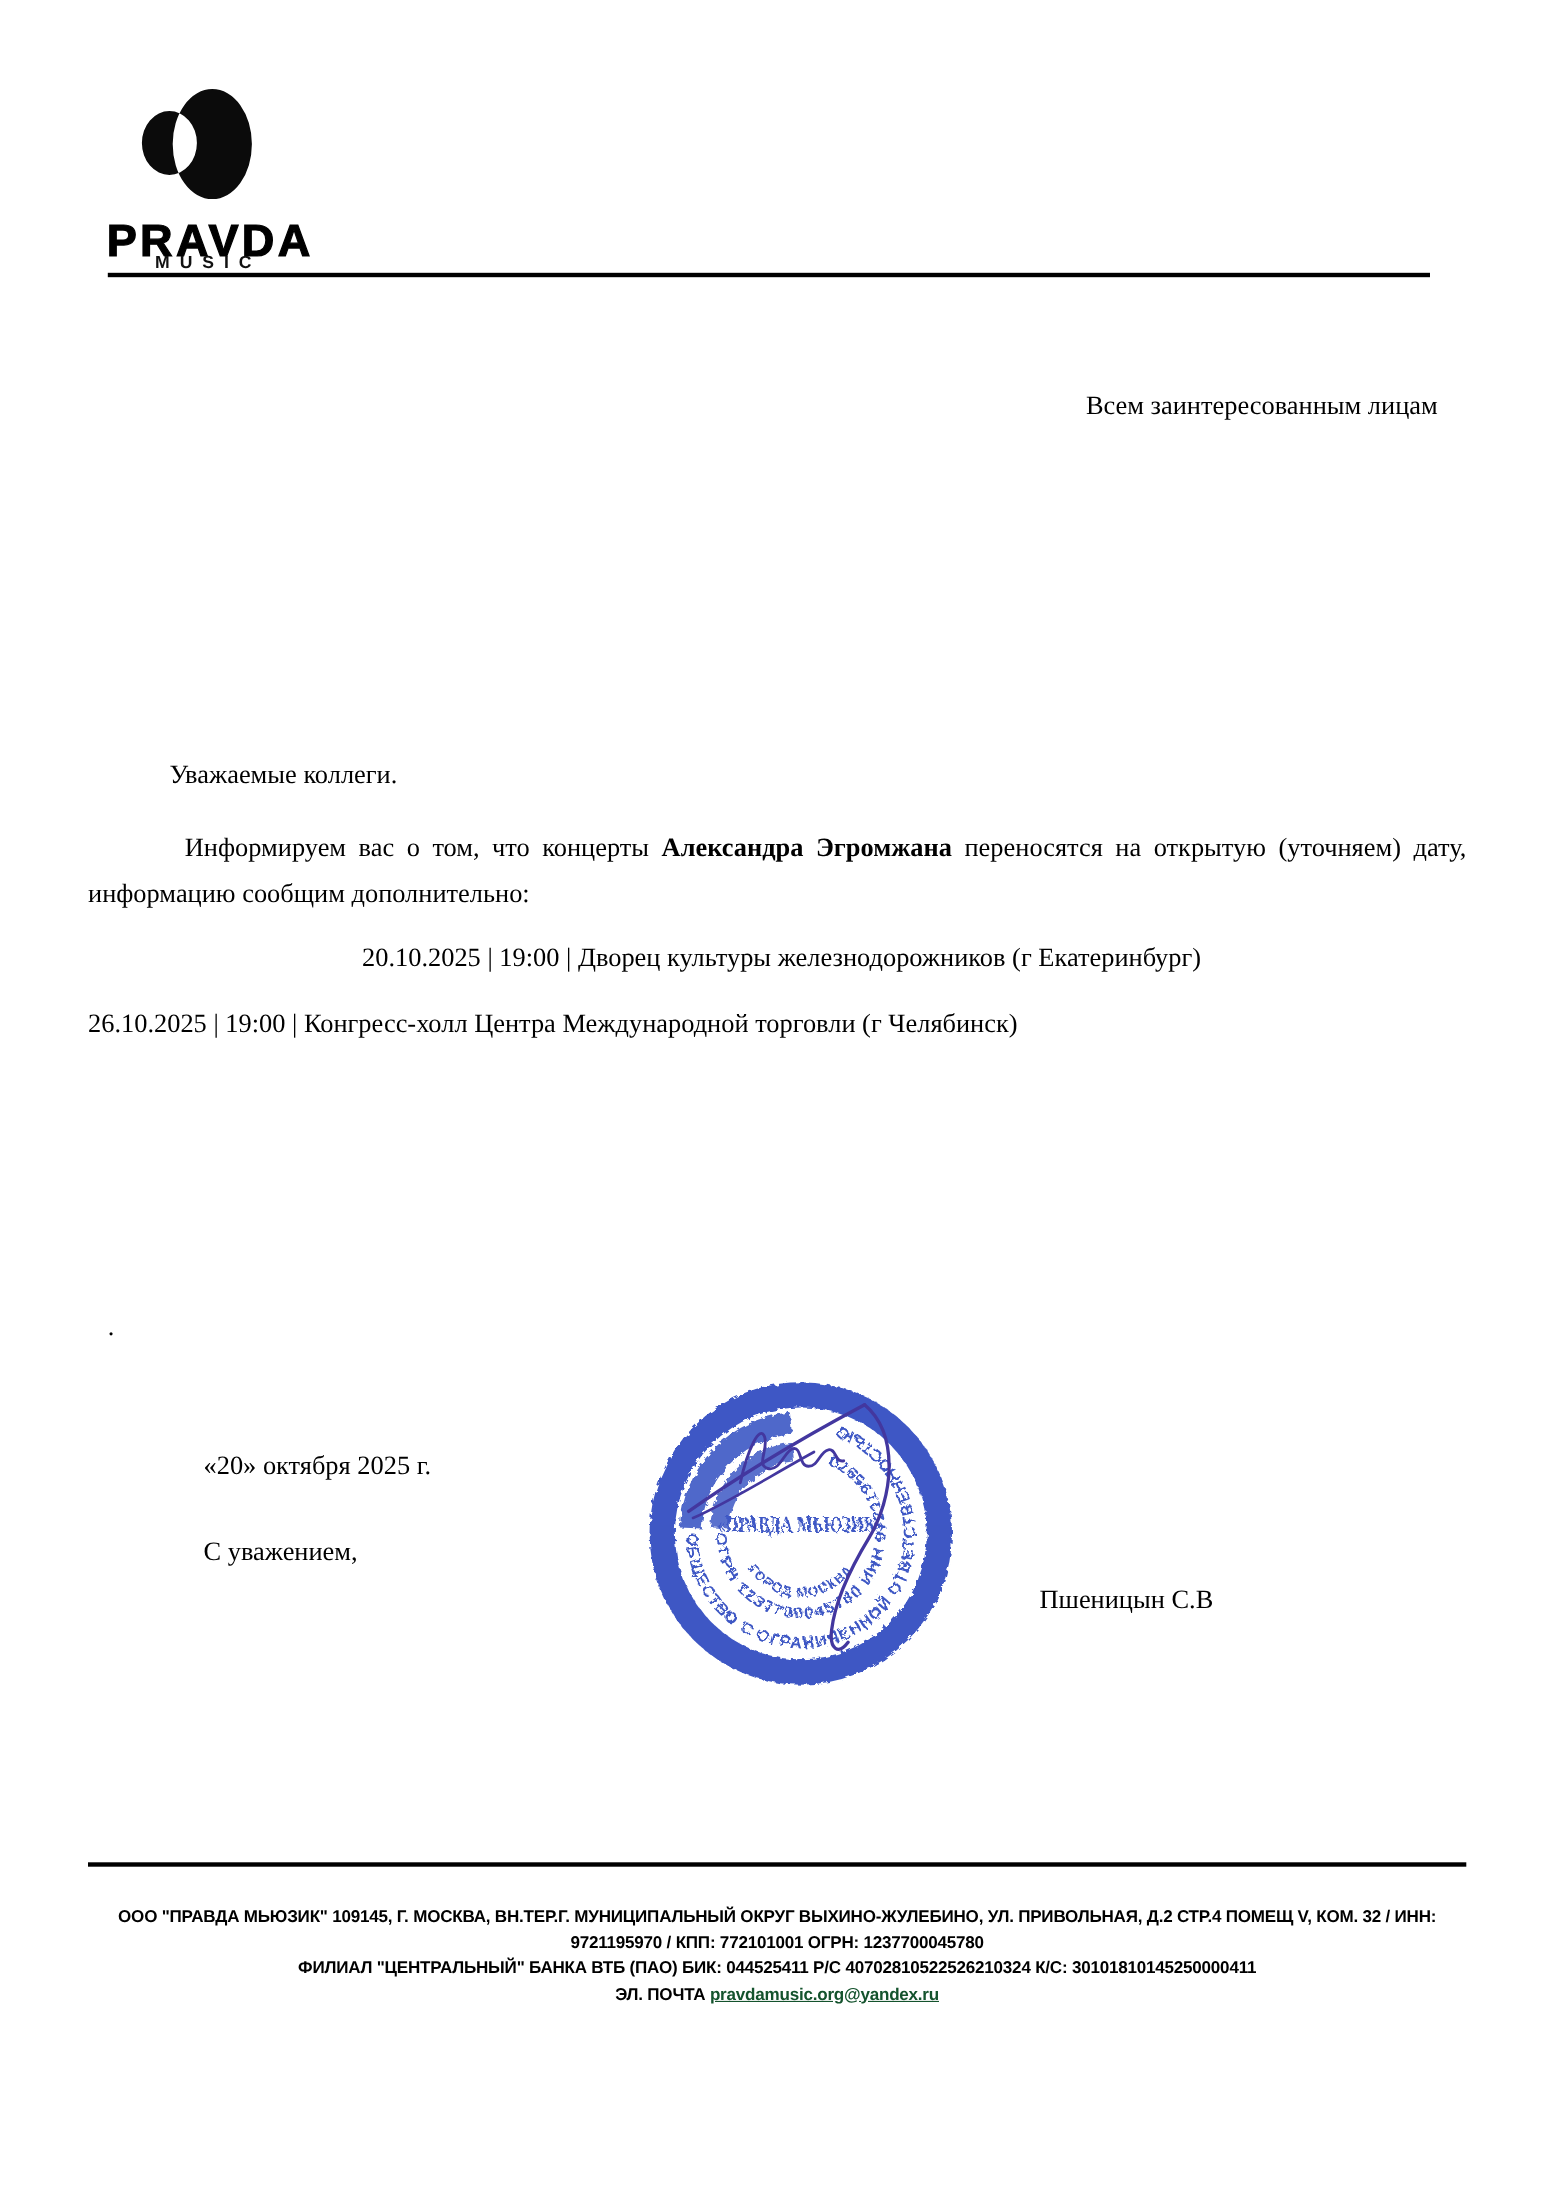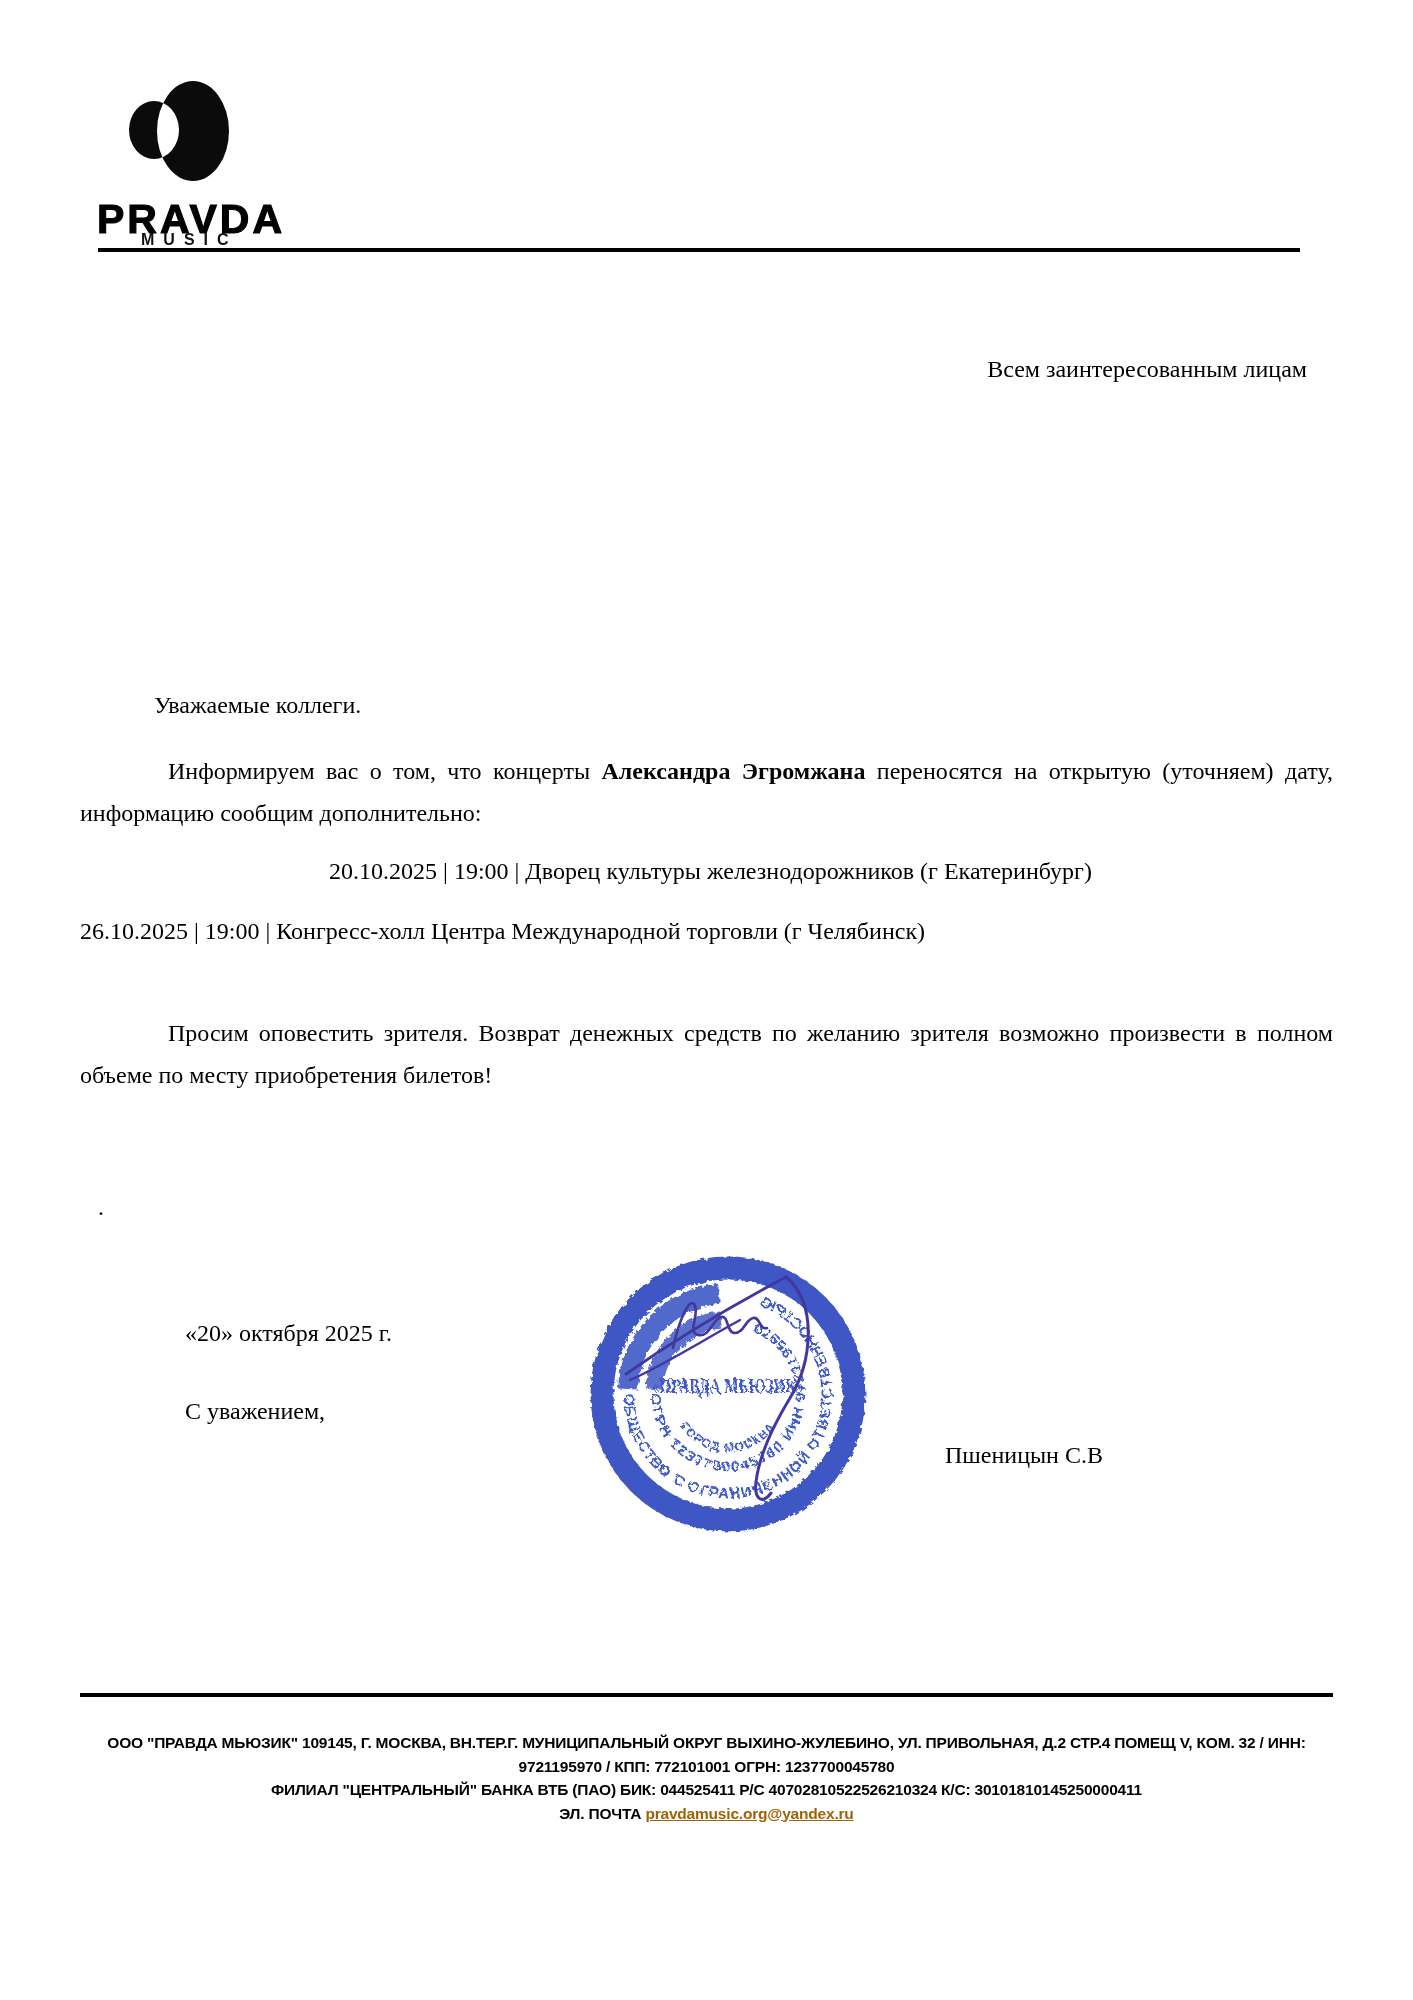--- a/index.html
+++ b/index.html
@@ -69,21 +69,20 @@
 
   <div class="abs body-text recipient" style="left:80px;top:348px;">Всем заинтересованным лицам</div>
 
   <div class="abs body-text salutation" style="left:80px;top:684px;">Уважаемые коллеги.</div>
 
   <p class="abs body-text para" style="left:80px;top:750px;margin:0;"><span>Информируем вас о том, что концерты </span><b>Александра Эгромжана</b><span> переносятся на открытую (уточняем) дату, информацию сообщим дополнительно:</span></p>
 
   <div class="abs body-text event-line" style="left:84px;top:850px;text-align:center;">20.10.2025 | 19:00 | Дворец культуры железнодорожников (г Екатеринбург)</div>
   <div class="abs body-text event-line" style="left:80px;top:910px;">26.10.2025 | 19:00 | Конгресс-холл Центра Международной торговли (г Челябинск)</div>
 
-  <p class="abs body-text para" style="left:80px;top:1012px;margin:0;">Просим оповестить зрителя. Возврат денежных средств по желанию зрителя возможно произвести в полном объеме по месту приобретения билетов!</p>
 
   <div class="abs body-text" style="left:98px;top:1186px;">.</div>
 
   <div class="abs body-text" style="left:185px;top:1312px;">«20» октября 2025 г.</div>
 
   <div class="abs body-text" style="left:185px;top:1390px;">С уважением,</div>
   <div class="abs body-text" style="left:945px;top:1434px;">Пшеницын С.В</div>
 
   <svg class="abs" style="left:583px;top:1249px;" width="290" height="290" viewBox="-145 -145 290 290">
     <defs>
@@ -123,16 +122,16 @@
       <path d="M 58,-117 C 90,-90 84,-32 62,4 C 45,32 31,62 28,88 C 26,105 34,111 43,99" stroke-width="3"></path>
     </g>
   </svg>
 
   <div class="abs rule" style="left:80px;top:1693px;width:1253px;"></div>
 
   <div class="abs footer" style="left:80px;top:1731px;">
     <div>ООО "ПРАВДА МЬЮЗИК" 109145, Г. МОСКВА,  ВН.ТЕР.Г. МУНИЦИПАЛЬНЫЙ ОКРУГ ВЫХИНО-ЖУЛЕБИНО,  УЛ. ПРИВОЛЬНАЯ, Д.2 СТР.4 ПОМЕЩ  V, КОМ. 32 / ИНН:</div>
     <div>9721195970 / КПП: 772101001 ОГРН: 1237700045780</div>
     <div>ФИЛИАЛ "ЦЕНТРАЛЬНЫЙ" БАНКА ВТБ (ПАО) БИК: 044525411 Р/С 40702810522526210324 К/С: 30101810145250000411</div>
-    <div><span>ЭЛ. ПОЧТА </span><a href="#" id="email-link" style="color: #a16207;">pravdamusic.org@yandex.ru</a></div>
+    <div><span>ЭЛ. ПОЧТА </span><a href="#" id="email-link" style="color: #14532d;">pravdamusic.org@yandex.ru</a></div>
   </div>
 
 </div>
 
 </body></html>

